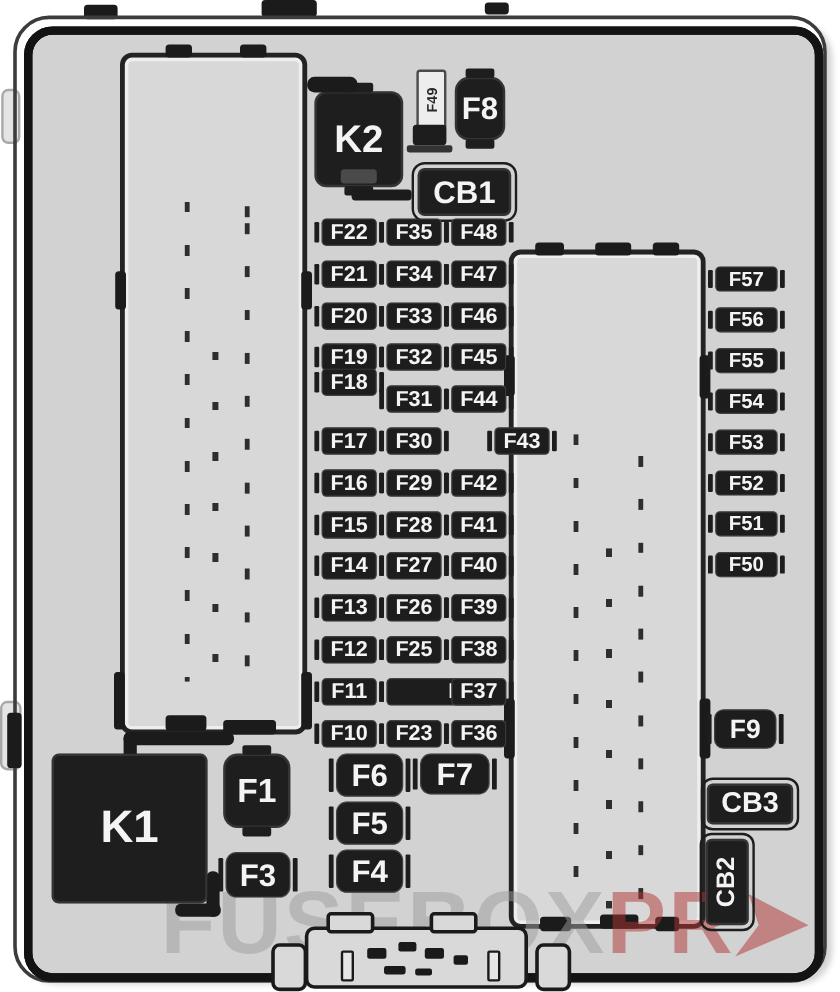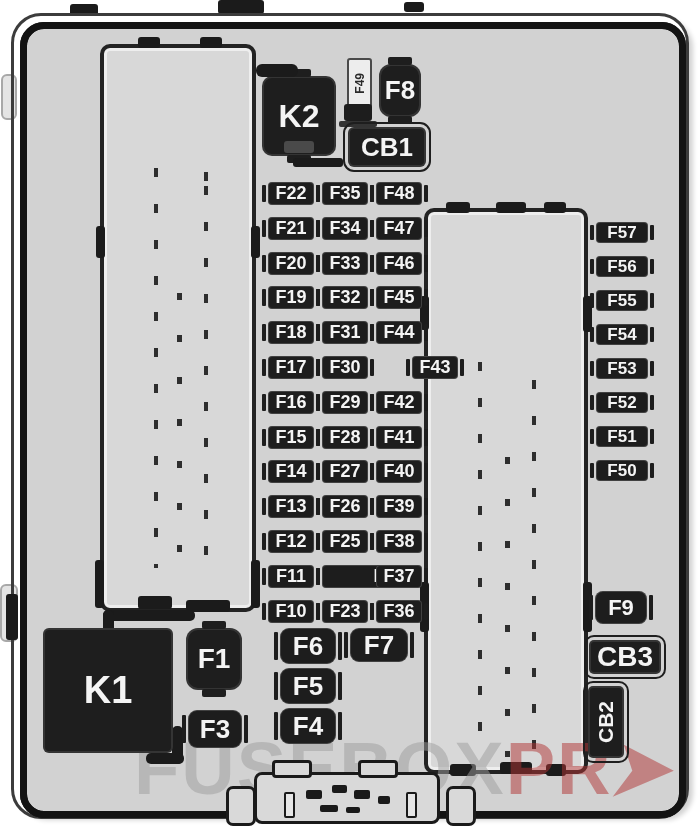--- a/index.html
+++ b/index.html
@@ -60,21 +60,21 @@
   .relay {
     position:absolute; z-index:3; background:#1e1e1e; color:#f4f4f4; font-weight:700;
     display:flex; align-items:center; justify-content:center; border-radius:10px;
     box-shadow: inset 0 0 0 2px rgba(255,255,255,.10);
   }
   .tbnub::before,.tbnub::after {
     content:""; position:absolute; left:50%; transform:translateX(-50%);
     width:24px; height:8px; background:#1e1e1e; border-radius:2px;
   }
   .tbnub::before { top:-7px; } .tbnub::after { bottom:-7px; }
-  .cbout { outline:2px solid #1e1e1e; outline-offset:3px; }
+  .cbout { outline:2px solid #1e1e1e; outline-offset:3px;margin-top:13px; }
 
   .vtext { writing-mode:vertical-rl; transform:rotate(180deg); }
 
   .deco { position:absolute; z-index:3; background:#1b1b1b; border-radius:3px; }
   .bump { position:absolute; z-index:0; background:#e4e4e4; border:2px solid #a8a8a8; border-radius:6px; }
 
   
   .f49-body {
     position:absolute; z-index:3; left:347px; top:58px; width:21px; height:46px;
     background:#ededed; border:2px solid #4a4a4a; border-radius:3px;
@@ -199,21 +199,21 @@
   <div class="fuse nub" style="left:280px; top:708px; width:56px; height:36px; font-size:26px; border-radius:9px;">
     <span>F4</span>
   </div>
   <div class="fuse nub" style="left:350px; top:628px; width:58px; height:34px; font-size:26px; border-radius:9px;">
     <span>F7</span>
   </div>
 
   <div class="fuse nub" style="left:595px; top:591px; width:52px; height:33px; font-size:22px; border-radius:8px;">
     <span>F9</span>
   </div>
-  <div class="relay cbout" style="left:589px; top:640px; width:72px; height:34px; font-size:28px; border-radius:5px;text-align:right;">
+  <div class="relay cbout" style="left:589px; top:640px; width:72px; height:34px; font-size:24px; border-radius:5px;text-align:right;">
     <span>CB3</span>
   </div>
   <div class="relay cbout" style="left:588px; top:686px; width:36px; height:72px; font-size:21px; border-radius:5px;">
     <span class="vtext">CB2</span>
   </div>
 
   <div class="bbracket">
     <div class="bb" style="left:28px; top:12px; width:186px; height:52px; border-radius:8px;"></div>
     <div class="bb" style="left:46px; top:0px; width:40px; height:18px; border-radius:4px;"></div>
     <div class="bb" style="left:132px; top:0px; width:40px; height:18px; border-radius:4px;"></div>
@@ -234,21 +234,21 @@
     <div class="fuse grid-fuse nub" style="left: 376px; top: 182px;">F48</div>
     <div class="fuse grid-fuse nub" style="left: 268px; top: 217px;">F21</div>
     <div class="fuse grid-fuse nub" style="left: 322px; top: 217px;">F34</div>
     <div class="fuse grid-fuse nub" style="left: 376px; top: 217px;">F47</div>
     <div class="fuse grid-fuse nub" style="left: 268px; top: 252px;">F20</div>
     <div class="fuse grid-fuse nub" style="left: 322px; top: 252px;">F33</div>
     <div class="fuse grid-fuse nub" style="left: 376px; top: 252px;">F46</div>
     <div class="fuse grid-fuse nub" style="left: 268px; top: 286px;">F19</div>
     <div class="fuse grid-fuse nub" style="left: 322px; top: 286px;">F32</div>
     <div class="fuse grid-fuse nub" style="left: 376px; top: 286px;">F45</div>
-    <div class="fuse grid-fuse nub" style="left: 268px; top: 321px;">F18</div>
+    <div class="fuse grid-fuse nub" style="left: 268px; top: 307px;">F18</div>
     <div class="fuse grid-fuse nub" style="left: 322px; top: 321px;">F31</div>
     <div class="fuse grid-fuse nub" style="left: 376px; top: 321px;">F44</div>
     <div class="fuse grid-fuse nub" style="left: 268px; top: 356px;">F17</div>
     <div class="fuse grid-fuse nub" style="left: 322px; top: 356px;">F30</div>
     <div class="fuse grid-fuse nub" style="left: 376px; top: 356px; margin-left: 36px;">F43</div>
     <div class="fuse grid-fuse nub" style="left: 268px; top: 391px;">F16</div>
     <div class="fuse grid-fuse nub" style="left: 322px; top: 391px;">F29</div>
     <div class="fuse grid-fuse nub" style="left: 376px; top: 391px; text-align: center;">F42</div>
     <div class="fuse grid-fuse nub" style="left: 268px; top: 426px;">F15</div>
     <div class="fuse grid-fuse nub" style="left: 322px; top: 426px;">F28</div>

